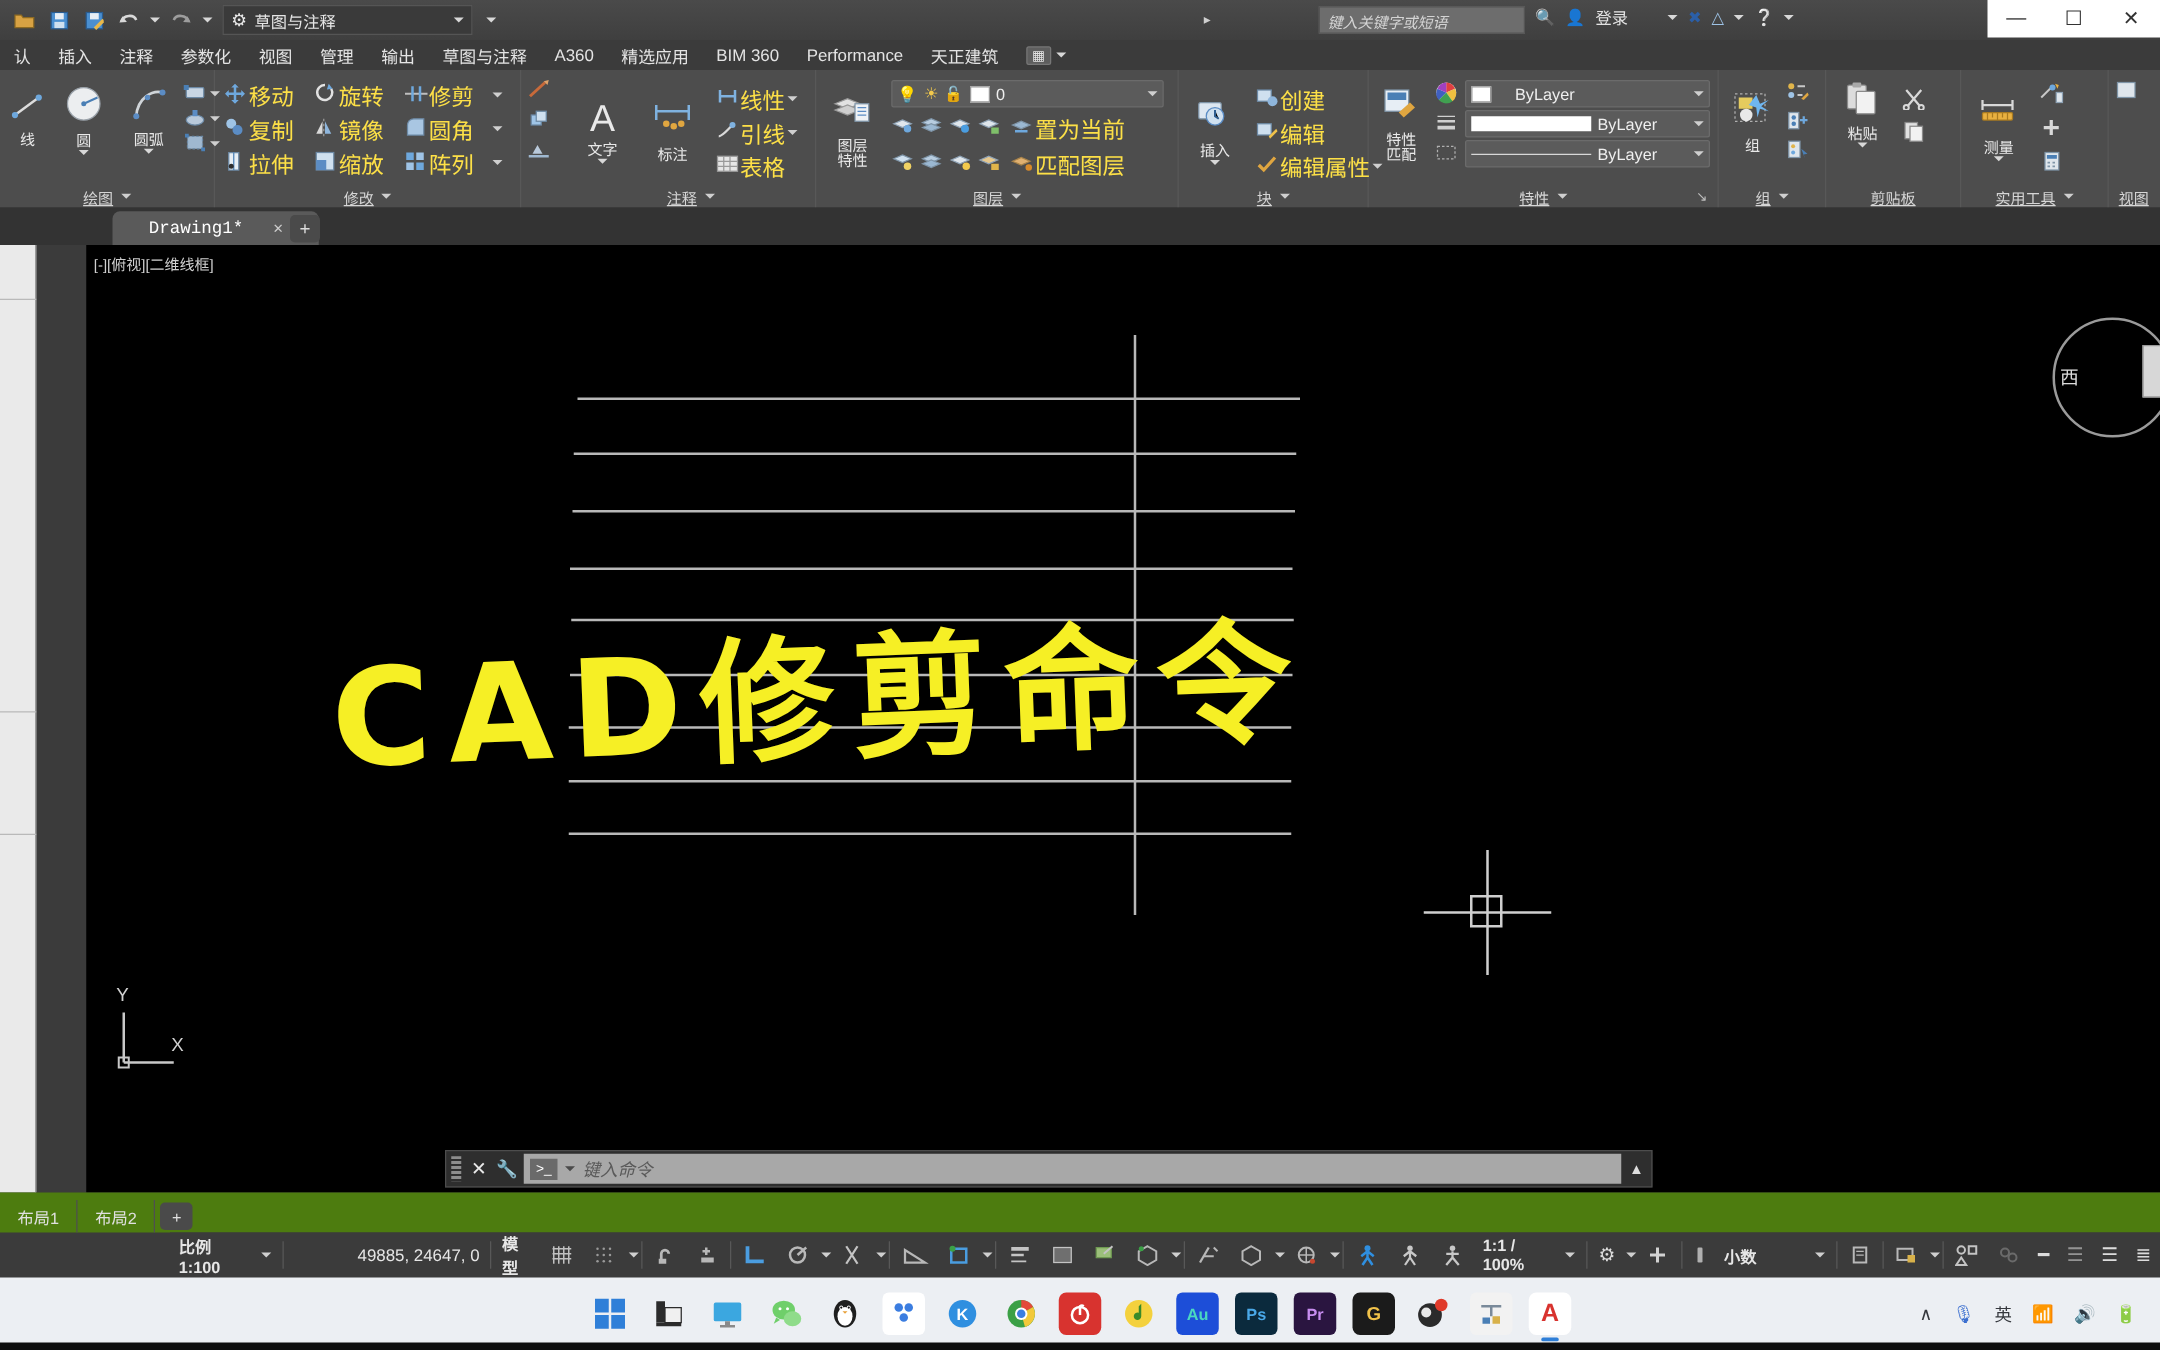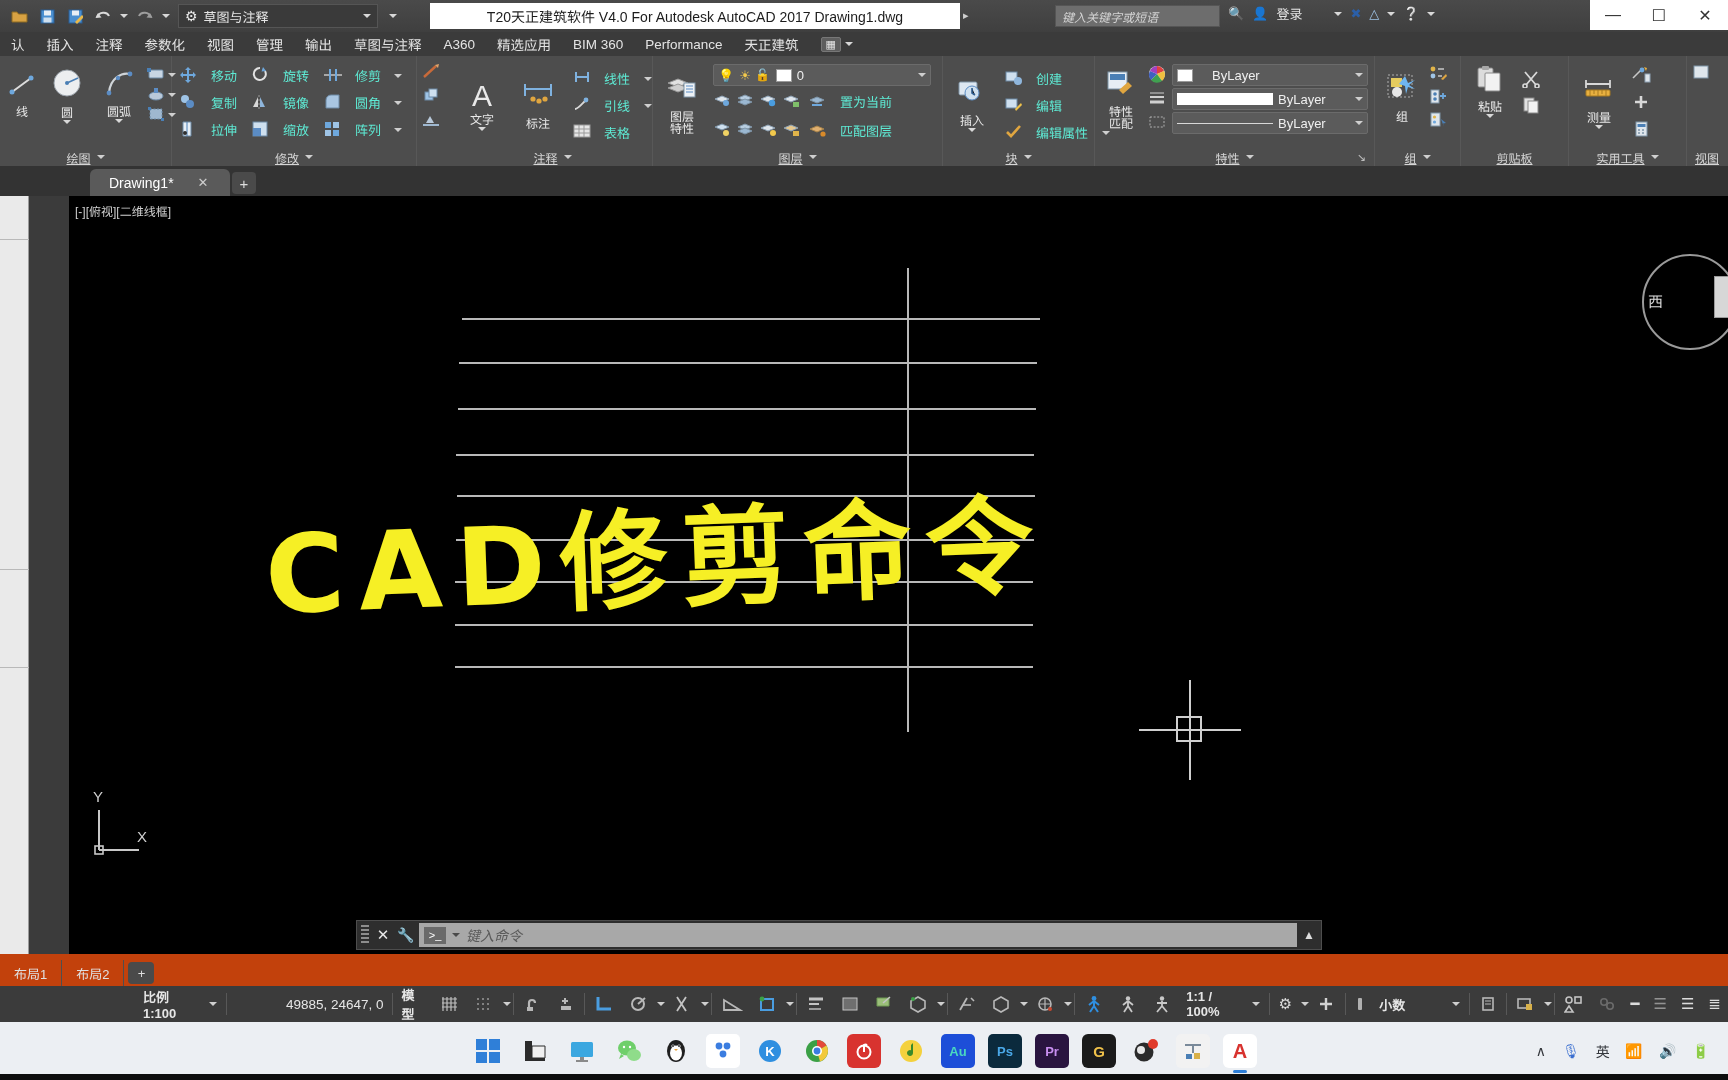--- a/index.html
+++ b/index.html
@@ -42,36 +42,36 @@
     background:#4d4d4d; display:flex; }
   .panel{ position:relative; height:110px; border-right:1px solid #585858; padding:3px 4px 0 4px;
     display:flex; flex-direction:column; }
   .panel-body{ flex:1; display:flex; align-items:flex-start; }
   .panel-title{ height:18px; text-align:center; color:#d6d6d6; font-size:12px;
     display:flex; align-items:center; justify-content:center; gap:4px;text-decoration:underline; }
   .big-btn{ width:50px; display:flex; flex-direction:column; align-items:center;
     color:#e8e8e8; font-size:12px; padding-top:2px; }
   .big-btn .gl{ font-size:26px; line-height:30px; }
   .big-btn .cap{ margin-top:2px; text-align:center; line-height:13px; }
-  .sm-btn{ display:flex; align-items:center; gap:12px; color:#5eead4; font-size:13px;
+  .sm-btn{ display:flex; align-items:center; gap:0; color:#fde047; font-size:18px;
     height:27px; padding:0 3px; white-space:nowrap; }
   .col{ display:flex; flex-direction:column; }
   .row{ display:flex; align-items:center; }
   .ic{ display:inline-block; width:20px; height:20px; }
   .caret{ width:0;height:0;border-left:4px solid transparent;border-right:4px solid transparent;
     border-top:4px solid #cfcfcf; margin-left:2px; }
   .combo{ height:22px; background:#5b5b5b; border:1px solid #6b6b6b; border-radius:2px;
     display:flex; align-items:center; gap:5px; padding:0 4px; color:#efefef; font-size:13px; }
   .swatch{ width:16px;height:13px; background:#fff; border:1px solid #9a9a9a; }
 
   
   .filetabs{ position:absolute; left:0; top:166px; width:1728px; height:30px; background:#333; }
   .ftab{ position:absolute; left:90px; top:3px; height:27px; min-width:140px;
     background:#5a5a5a; border-radius:6px 6px 0 0; color:#fff; font-size:14px;
-    display:flex; align-items:center; gap:24px; padding:0 19px; }
+    display:flex; align-items:center; gap:24px; padding:0 29px;font-family:Liberation Mono, monospace; }
   .ftab .x{ color:#ccc; font-size:13px; }
   .ftab-plus{ position:absolute; left:232px; top:6px; width:24px; height:22px;
     background:#4a4a4a; border-radius:4px; color:#ddd; display:flex;
     align-items:center; justify-content:center; font-size:15px; }
 
   
   .canvas{ position:absolute; left:29px; top:196px; width:1699px; height:758px; background:#000;
     overflow:hidden;margin-left:40px; }
   .vp-label{ position:absolute; left:6px; top:6px; color:#cfcfcf; font-size:12px; }
   .leftbar{ position:absolute; left:0; top:196px; width:29px; height:758px;
@@ -110,21 +110,21 @@
   .cmd-x{ color:#e9e9e9; font-size:15px; width:16px; text-align:center; }
   .cmd-wrench{ color:#dcdcdc; font-size:14px; width:16px; text-align:center;}
   .cmd-input{ flex:1; height:24px; background:#a8a8a8; display:flex; align-items:center; gap:6px;
     padding:0 5px; }
   .cmd-prompt{ width:22px; height:17px; background:#6a6a6a; color:#fff; font-size:11px;
     display:flex; align-items:center; justify-content:center; }
   .cmd-ph{ color:#5a5a5a; font-style:italic; font-size:14px; }
   .cmd-scroll{ color:#ddd; font-size:12px; padding-right:2px; }
 
   
-  .layouttabs{ position:absolute; left:0; top:954px; width:1728px; height:32px; background:#c2410c;
+  .layouttabs{ position:absolute; left:0; top:954px; width:1728px; height:32px; background:#4d7c0f;
     display:flex; align-items:flex-end; gap:0; color:#e0e0e0; font-size:13px; }
   .ltab{ height:26px; padding:0 14px; display:flex; align-items:center;
     border-right:1px solid #4f4f4f; }
   .ltab-plus{ width:26px; height:22px; display:flex; align-items:center; justify-content:center;
     background:#4a4a4a; border-radius:4px; margin-left:4px; margin-bottom:2px; }
 
   .statusbar{ position:absolute; left:136px; top:986px; width:1592px; height:36px;
     background:#3b3b3b; display:flex; align-items:center; color:#e6e6e6; font-size:13px; }
   .sb-item{ display:flex; align-items:center; gap:4px; padding:0 7px; height:28px; }
   .sb-sep{ width:1px; height:22px; background:#585858; margin:0 2px; }
@@ -192,21 +192,20 @@
     </div>
     <div class="wsbox">
       <span style="color:#e9e9e9;font-size:14px;">⚙</span>
       <span class="lbl">草图与注释</span>
       <span class="mini-caret"></span>
     </div>
     <div class="qat-btn" style="margin-left:2px">
         <span class="mini-caret"></span>
       </div>
 
-    <div class="title-field">T20天正建筑软件 V4.0 For Autodesk AutoCAD 2017    Drawing1.dwg</div>
     <div class="title-arrow">▸</div>
 
     <div class="searchbox">键入关键字或短语</div>
 
     <div class="tb-icons">
       <span>🔍</span>
       <span>👤</span>
       <span>登录</span>
       <span class="mini-caret" style="margin-left:24px"></span>
       <span style="color:#2b5fa8;font-weight:700;">✖</span>

